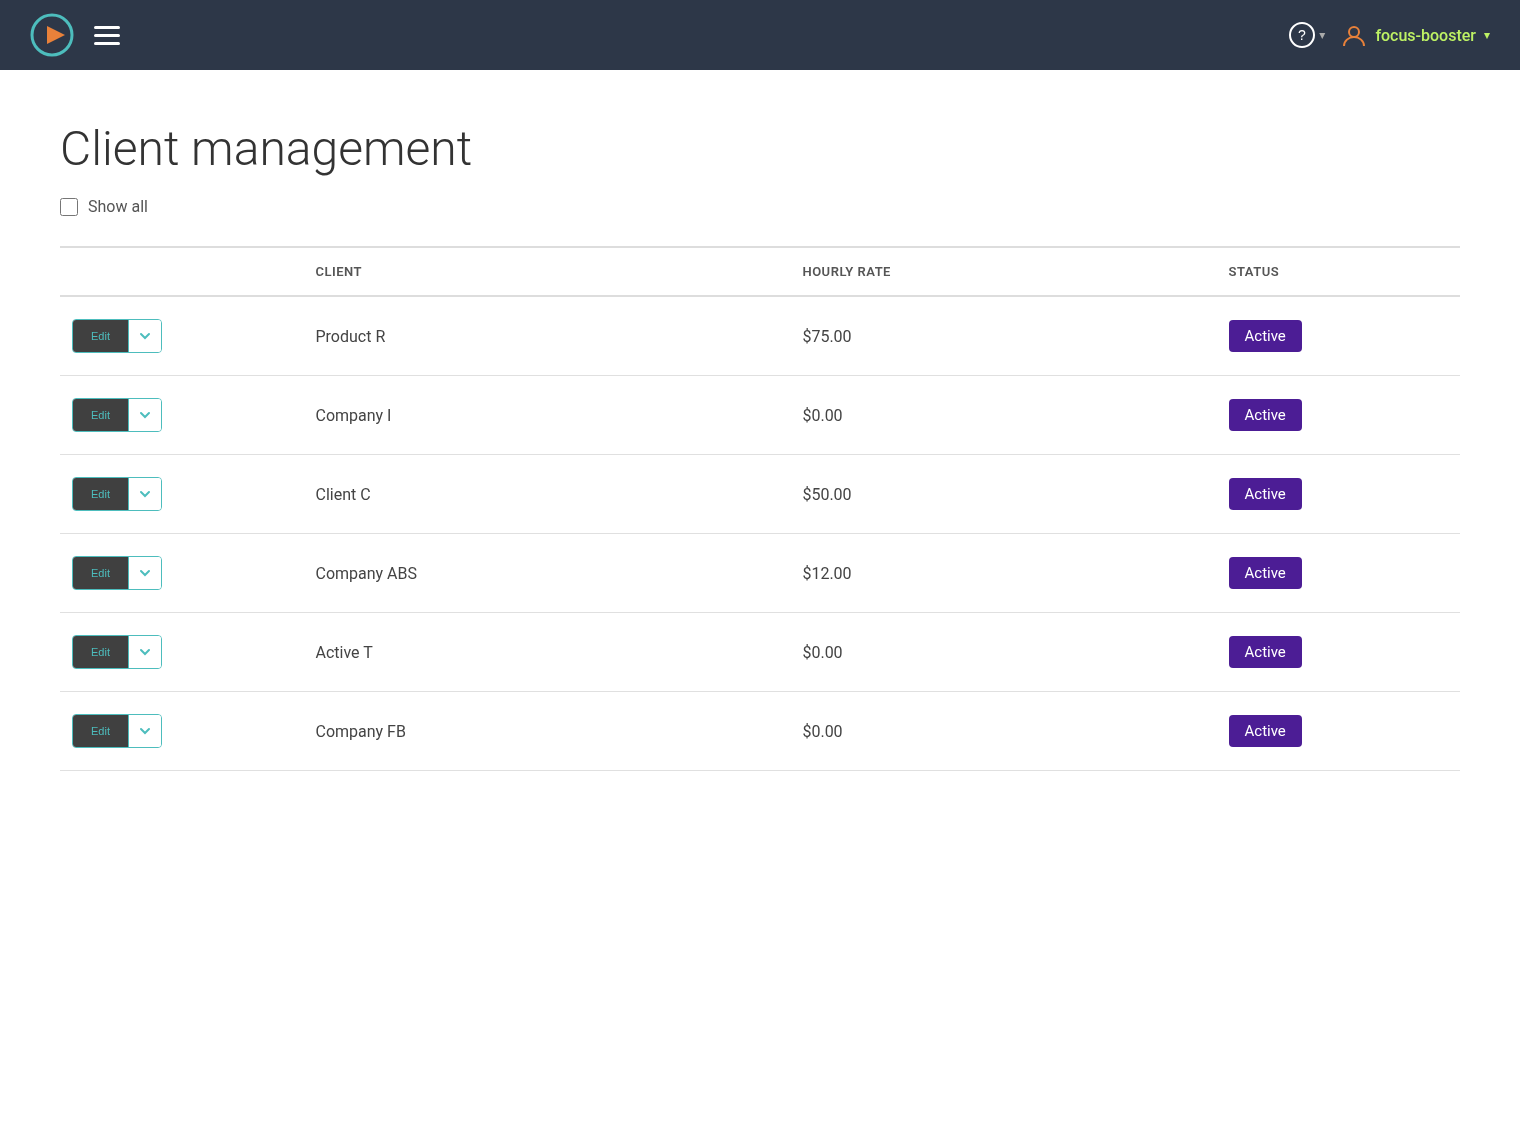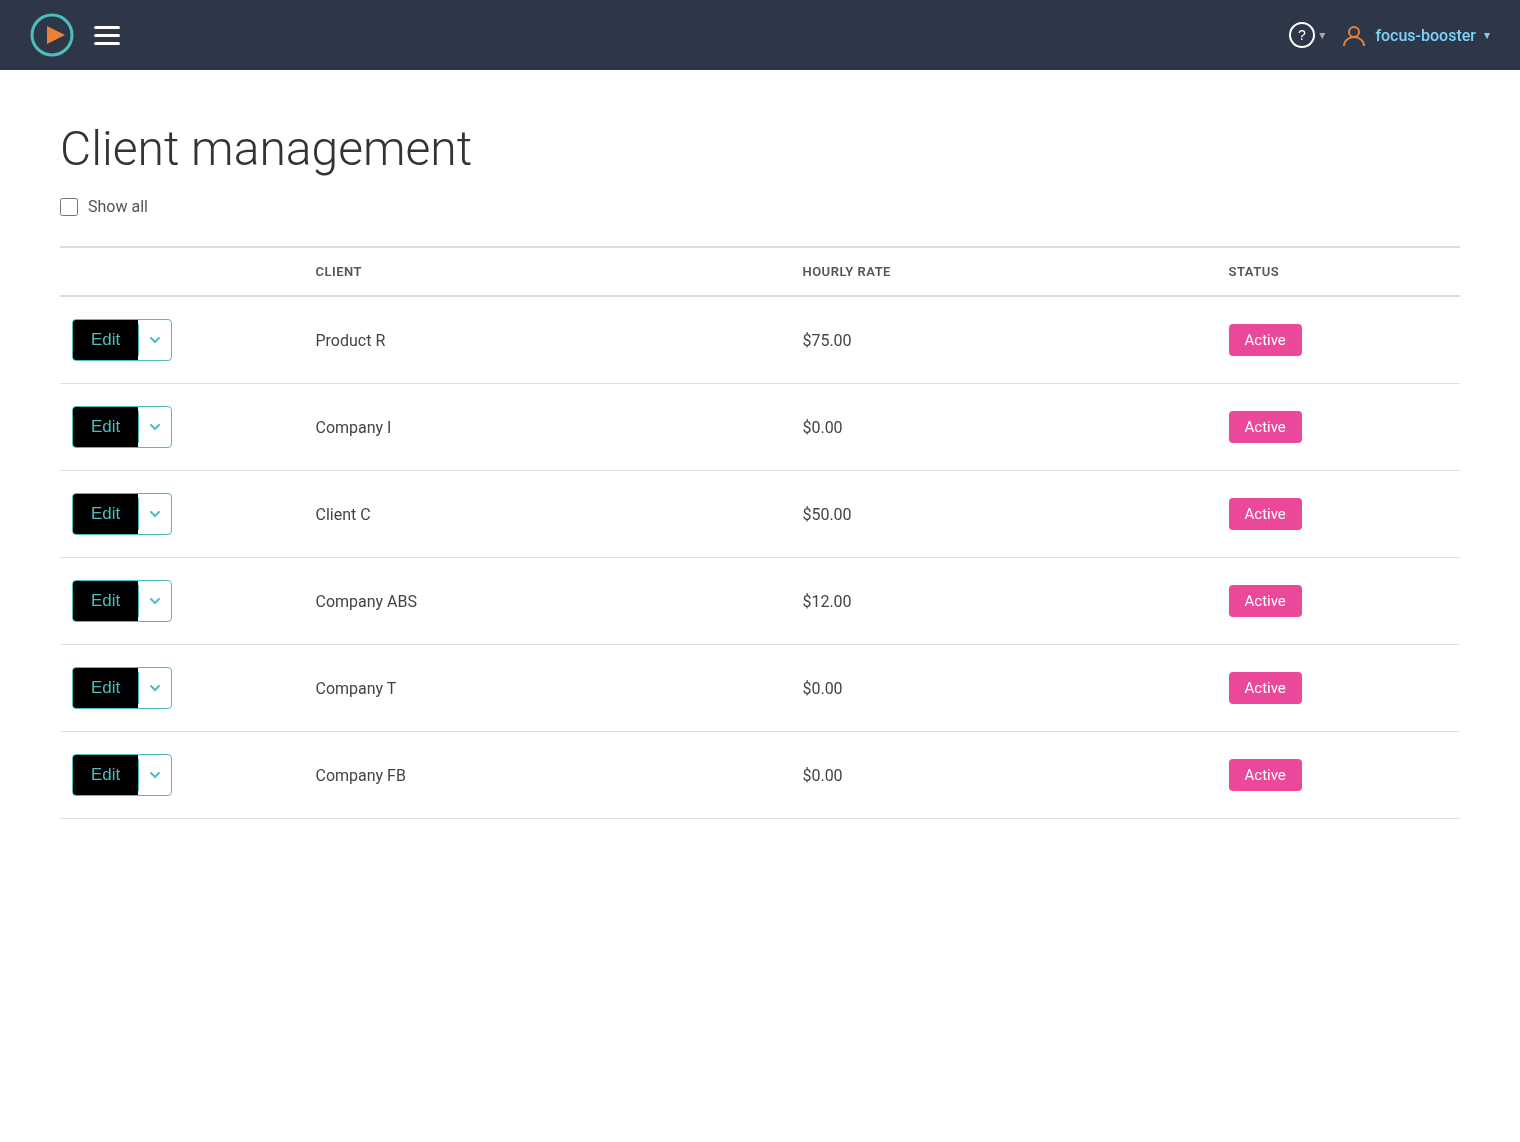--- a/index.html
+++ b/index.html
@@ -68,21 +68,21 @@
 
     .help-btn .caret {
       font-size: 12px;
       color: #aaa;
     }
 
     .user-btn {
       display: flex;
       align-items: center;
       gap: 8px;
-      color: #7dd3fc;
+      color: #bef264;
       cursor: pointer;
       font-size: 16px;
       font-weight: 500;
     }
 
     .user-btn .caret {
       font-size: 12px;
     }
 
     
@@ -186,44 +186,44 @@
     .edit-group {
       display: flex;
       align-items: center;
       border: 1.5px solid #4dbdbd;
       border-radius: 4px;
       overflow: hidden;
       width: fit-content;
     }
 
     .edit-btn {
-      background: #000000;
+      background: #404040;
       color: #4dbdbd;
       border: none;
       padding: 10px 18px;
-      font-size: 17px;
+      font-size: 11px;
       cursor: pointer;
       font-weight: 400;
     }
 
     .edit-dropdown-btn {
       background: #fff;
       border: none;
       border-left: 1.5px solid #4dbdbd;
       padding: 10px 10px;
       cursor: pointer;
       color: #4dbdbd;
       font-size: 13px;
       display: flex;
       align-items: center;
     }
 
     
     .status-badge {
-      background: #ec4899;
+      background: #4c1d95;
       color: #fff;
       padding: 7px 16px;
       border-radius: 4px;
       font-size: 15px;
       font-weight: 400;
       display: inline-block;
     }
   </style>
 </head>
 <body>
@@ -349,21 +349,21 @@
           <td>
       <div class="edit-group">
         <button class="edit-btn">Edit</button>
         <button class="edit-dropdown-btn">
           <svg width="12" height="12" viewBox="0 0 12 12" fill="none" xmlns="http://www.w3.org/2000/svg">
             <path d="M2 4l4 4 4-4" stroke="#4dbdbd" stroke-width="2" stroke-linecap="round"></path>
           </svg>
         </button>
       </div>
     </td>
-          <td>Company T</td>
+          <td>Active T</td>
           <td>$0.00</td>
           <td><span class="status-badge">Active</span></td>
         </tr>
         <tr>
           <td>
       <div class="edit-group">
         <button class="edit-btn">Edit</button>
         <button class="edit-dropdown-btn">
           <svg width="12" height="12" viewBox="0 0 12 12" fill="none" xmlns="http://www.w3.org/2000/svg">
             <path d="M2 4l4 4 4-4" stroke="#4dbdbd" stroke-width="2" stroke-linecap="round"></path>

